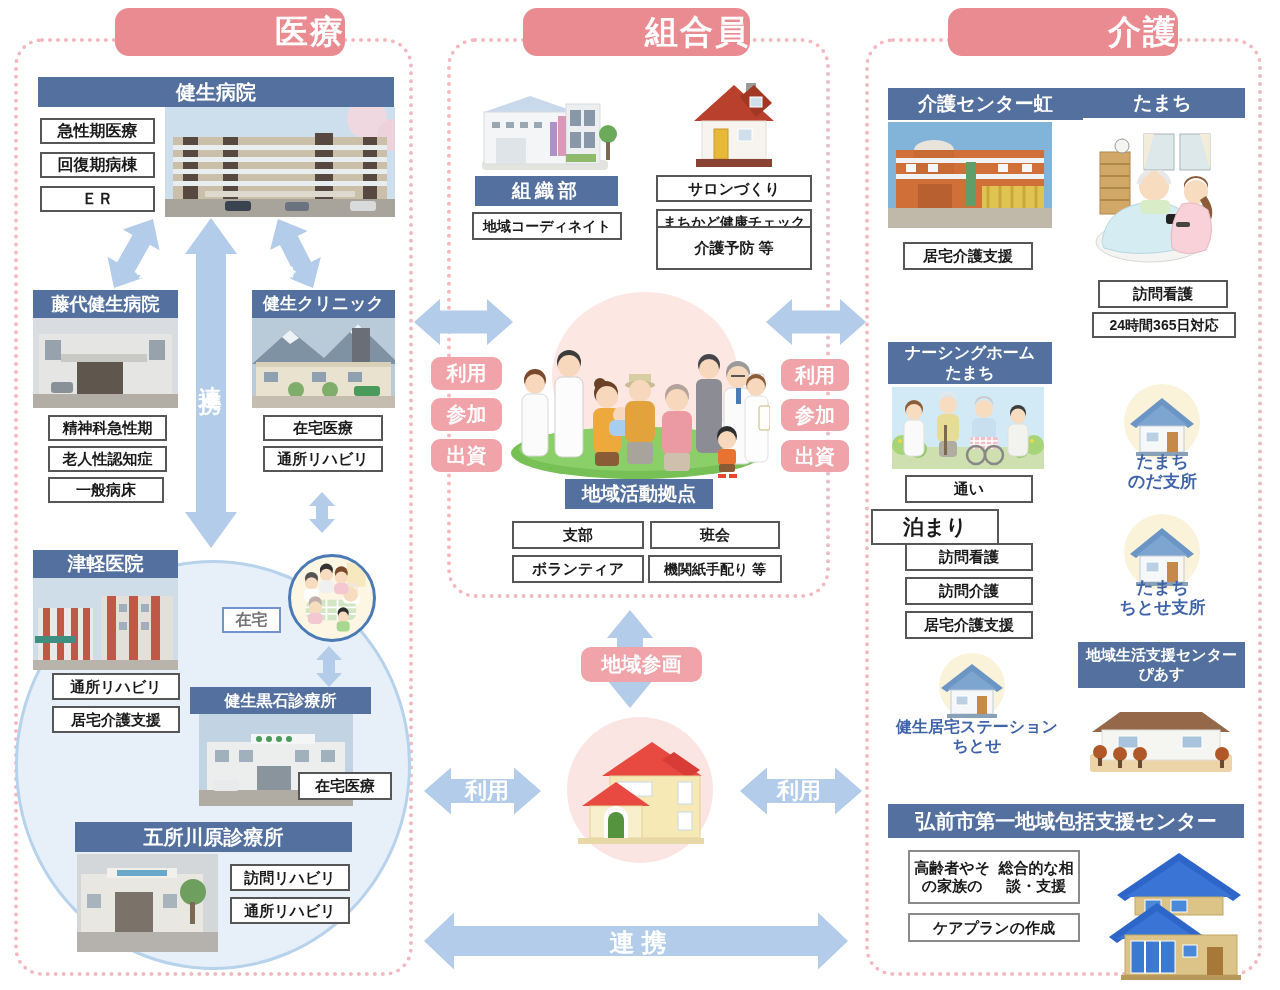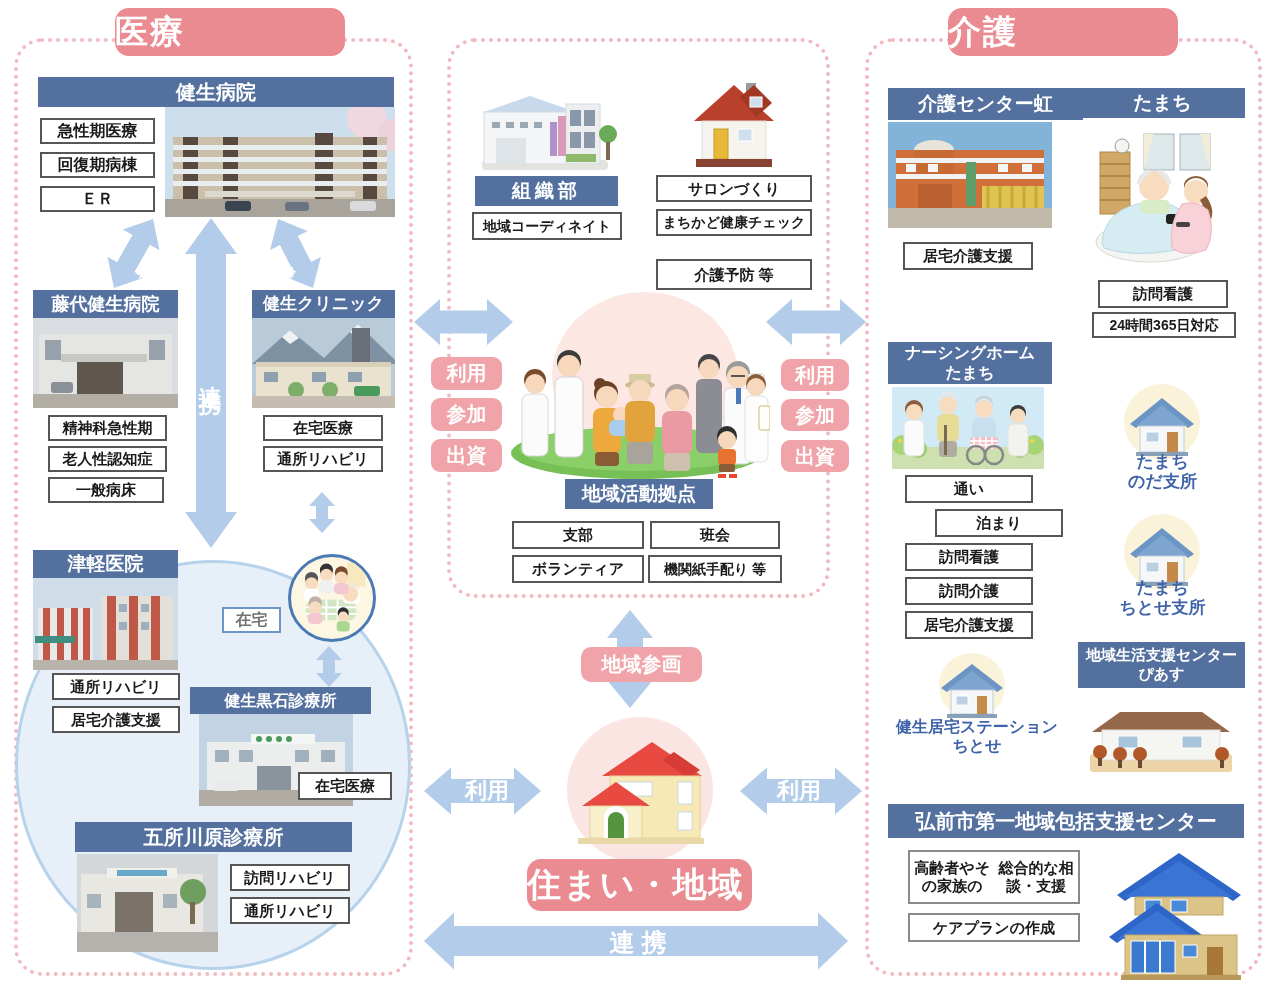--- a/index.html
+++ b/index.html
@@ -3,21 +3,21 @@
 <meta charset="utf-8">
 <style>
   html,body{margin:0;padding:0;background:#fff}
   #canvas{position:relative;width:1280px;height:990px;background:#fff;
     font-family:"Liberation Sans","DejaVu Sans",sans-serif;overflow:hidden}
   .abs{position:absolute}
   .z1{z-index:1}.z2{z-index:2}.z3{z-index:3}
   .c{position:absolute;z-index:4}
   .dashed{border:4px dotted #f4b9c0;border-radius:28px;box-sizing:border-box}
   .pill{background:#e98b90;color:#fff;border-radius:14px;font-weight:bold;
-    display:flex;align-items:center;justify-content:flex-start;letter-spacing:2px}
+    display:flex;align-items:center;justify-content:flex-end;letter-spacing:2px}
   .hdr{background:#54709f;color:#fff;font-weight:bold;display:flex;flex-direction:column;
     align-items:center;justify-content:center;text-align:center;line-height:1.25;box-sizing:border-box}
   .wbox{background:#fff;border:2px solid #565656;display:flex;align-items:center;justify-content:center;
     text-align:center;color:#1a1a1a;font-weight:600;box-sizing:border-box;line-height:1.2}
   .wbox.lt{border-color:#8a8a8a}
   .badge{background:#f0a3a8;color:#fff;border-radius:9px;font-weight:bold;
     display:flex;align-items:center;justify-content:center}
   .bluetxt{color:#3f63a8;font-weight:bold;text-align:center;line-height:1.18}
   .atxt{color:#fff;font-weight:bold;display:flex;align-items:center;justify-content:center;text-align:center}
   .vert{writing-mode:vertical-rl;text-orientation:upright}
@@ -257,20 +257,23 @@
       <rect x="0" y="78" width="141" height="20" fill="#b5b2ae"></rect>
     </svg>
   </div>
   <div class="c wbox" style="left:230px;top:864px;width:120px;height:27px;font-size:15px">
       <span>訪問リハビリ</span>
     </div>
   <div class="c wbox" style="left:230px;top:897px;width:120px;height:27px;font-size:15px">
       <span>通所リハビリ</span>
     </div>
 
+  <div class="c pill" style="left:523px;top:8px;width:227px;height:48px;font-size:33px">
+      <span>組合員</span>
+    </div>
 
   <div class="c" style="left:470px;top:82px;width:150px;height:95px">
     <svg viewBox="0 0 150 95" width="150" height="95">
       <rect x="12" y="78" width="126" height="10" rx="4" fill="#e4e4de"></rect>
       <polygon points="14,30 60,14 106,30 106,36 14,36" fill="#c9d9ec"></polygon>
       <rect x="14" y="30" width="92" height="52" fill="#f3f5f7" stroke="#d8dce0"></rect>
       <rect x="96" y="22" width="34" height="60" fill="#eceef0" stroke="#d8dce0"></rect>
       <rect x="100" y="28" width="11" height="16" fill="#8898a8"></rect>
         <rect x="114" y="28" width="11" height="16" fill="#8898a8"></rect>
       <rect x="100" y="50" width="11" height="16" fill="#8898a8"></rect>
@@ -306,21 +309,21 @@
   <div class="c wbox" style="left:472px;top:212px;width:150px;height:28px;font-size:14px">
       <span>地域コーディネイト</span>
     </div>
 
   <div class="c wbox" style="left:656px;top:175px;width:156px;height:27px;font-size:15px">
       <span>サロンづくり</span>
     </div>
   <div class="c wbox" style="left:656px;top:209px;width:156px;height:27px;font-size:14px">
       <span>まちかど健康チェック</span>
     </div>
-  <div class="c wbox" style="left:656px;top:259px;width:156px;height:31px;font-size:15px">
+  <div class="c wbox" style="left:656px;top:226px;width:156px;height:44px;font-size:15px">
       <span>介護予防 等</span>
     </div>
 
   <div class="c" style="left:505px;top:288px;width:265px;height:192px">
     <svg viewBox="0 0 265 192" width="265" height="192">
       <ellipse cx="140" cy="88" rx="93" ry="84" fill="#fce7e3"></ellipse>
       <ellipse cx="132" cy="165" rx="126" ry="26" fill="#77c055"></ellipse>
       <ellipse cx="132" cy="161" rx="118" ry="22" fill="#8bcf68"></ellipse>
       <circle cx="30" cy="92" r="11" fill="#7a4a2c"></circle>
         <circle cx="30" cy="96" r="10" fill="#f8d8bc"></circle>
@@ -415,23 +418,20 @@
         <rect x="104" y="86" width="14" height="18" fill="#fff" stroke="#c8d8e8"></rect>
       <rect x="44" y="56" width="34" height="14" fill="#fff" stroke="#c8d8e8"></rect>
       <polygon points="8,80 42,56 76,80" fill="#e84a42"></polygon>
       <rect x="16" y="80" width="52" height="32" fill="#f8f0cc" stroke="#e4d094"></rect>
       <path d="M30,112 v-20 a12,12 0 0 1 24,0 v20 z" fill="#fff"></path>
       <path d="M34,112 v-18 a8,8 0 0 1 16,0 v18 z" fill="#55933f"></path>
       <rect x="4" y="112" width="126" height="6" fill="#e8d8a8"></rect>
     </svg>
   </div>
 
-  <div class="c pill" style="left:527px;top:859px;width:225px;height:52px;font-size:34px">
-      <span>住まい・地域</span>
-    </div>
 
   <div class="c atxt" style="left:457px;top:777px;width:60px;height:28px;font-size:22px">
       <span>利用</span>
     </div>
   <div class="c atxt" style="left:769px;top:777px;width:60px;height:28px;font-size:22px">
       <span>利用</span>
     </div>
   <div class="c atxt" style="left:565px;top:927px;width:146px;height:30px;font-size:25px">
       <span>連 携</span>
     </div>
@@ -529,21 +529,21 @@
       <circle cx="84" cy="68" r="9" fill="none" stroke="#888" stroke-width="2.5"></circle>
         <circle cx="102" cy="68" r="9" fill="none" stroke="#888" stroke-width="2.5"></circle>
       <circle cx="126" cy="26" r="8" fill="#3c3c3c"></circle>
         <circle cx="126" cy="29" r="7.5" fill="#f8dcc0"></circle>
         <rect x="116" y="37" width="20" height="32" rx="6" fill="#f2f2ee" stroke="#e0e0dc"></rect>
     </svg>
   </div>
   <div class="c wbox" style="left:905px;top:475px;width:128px;height:28px;font-size:15px">
       <span>通い</span>
     </div>
-  <div class="c wbox" style="left:935px;top:509px;width:128px;height:28px;font-size:15px">
+  <div class="c wbox" style="left:871px;top:509px;width:128px;height:36px;font-size:21px">
       <span>泊まり</span>
     </div>
   <div class="c wbox" style="left:905px;top:543px;width:128px;height:28px;font-size:15px">
       <span>訪問看護</span>
     </div>
   <div class="c wbox" style="left:905px;top:577px;width:128px;height:28px;font-size:15px">
       <span>訪問介護</span>
     </div>
   <div class="c wbox" style="left:905px;top:611px;width:128px;height:28px;font-size:15px">
       <span>居宅介護支援</span>

